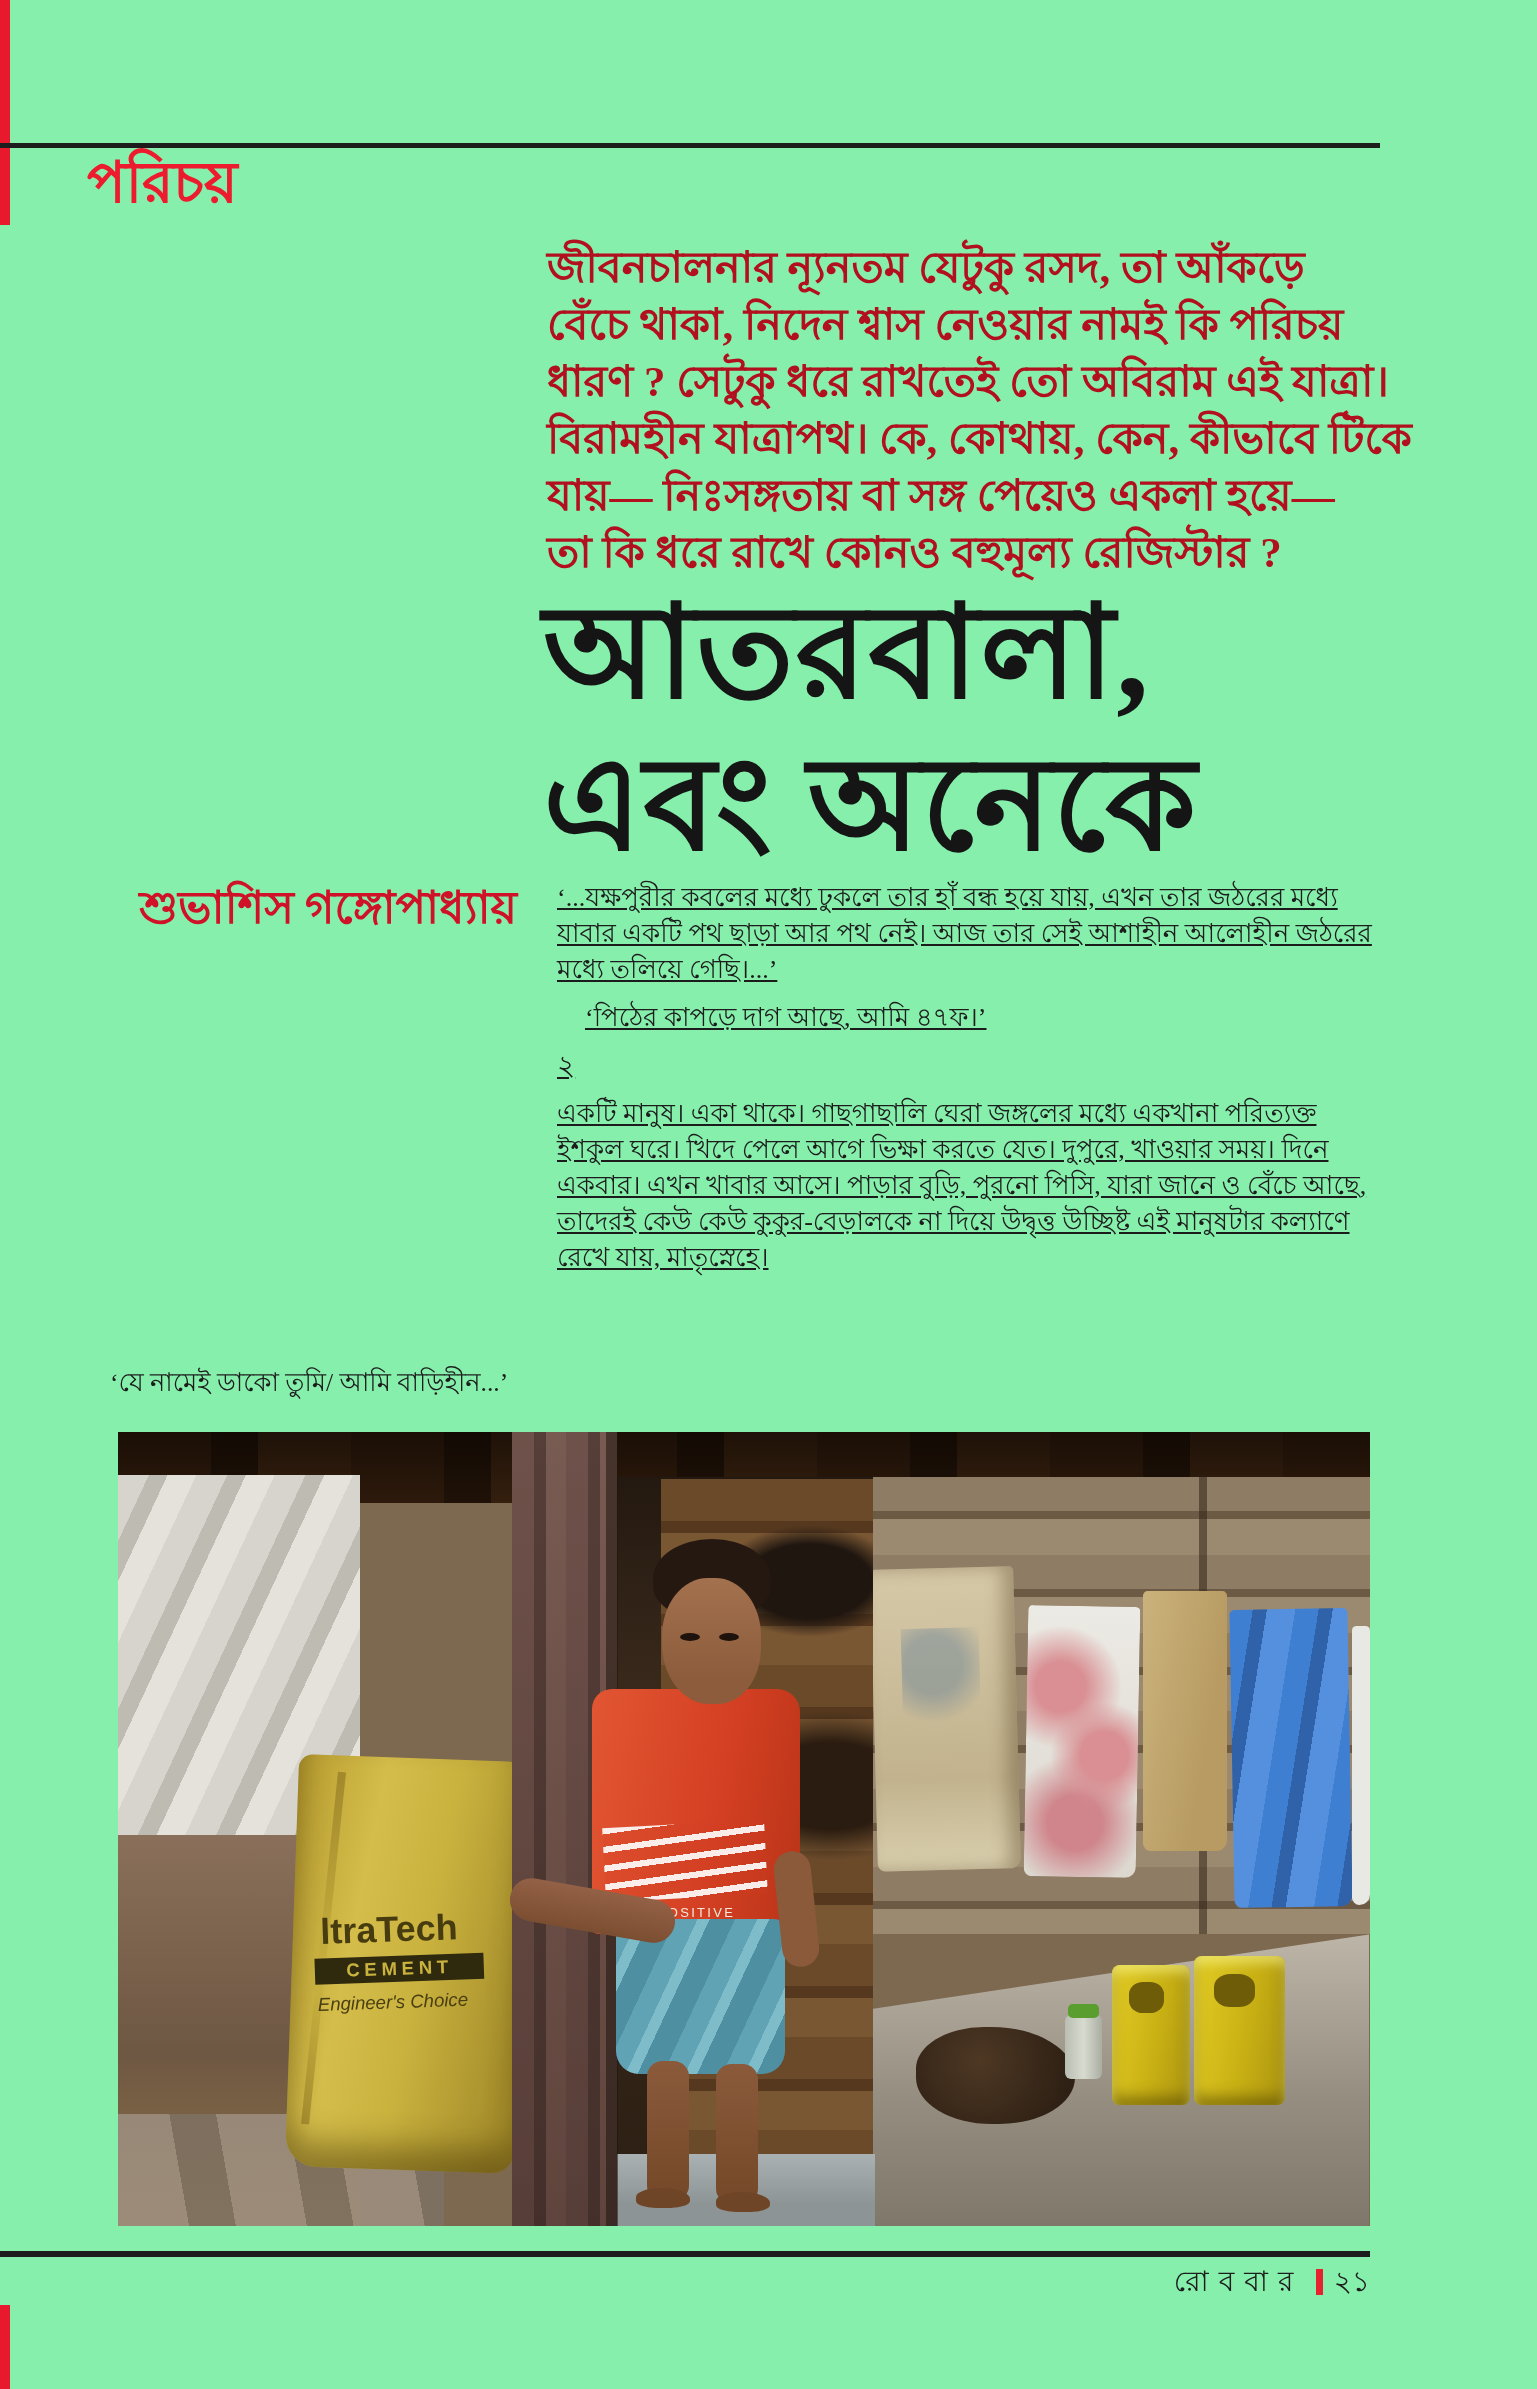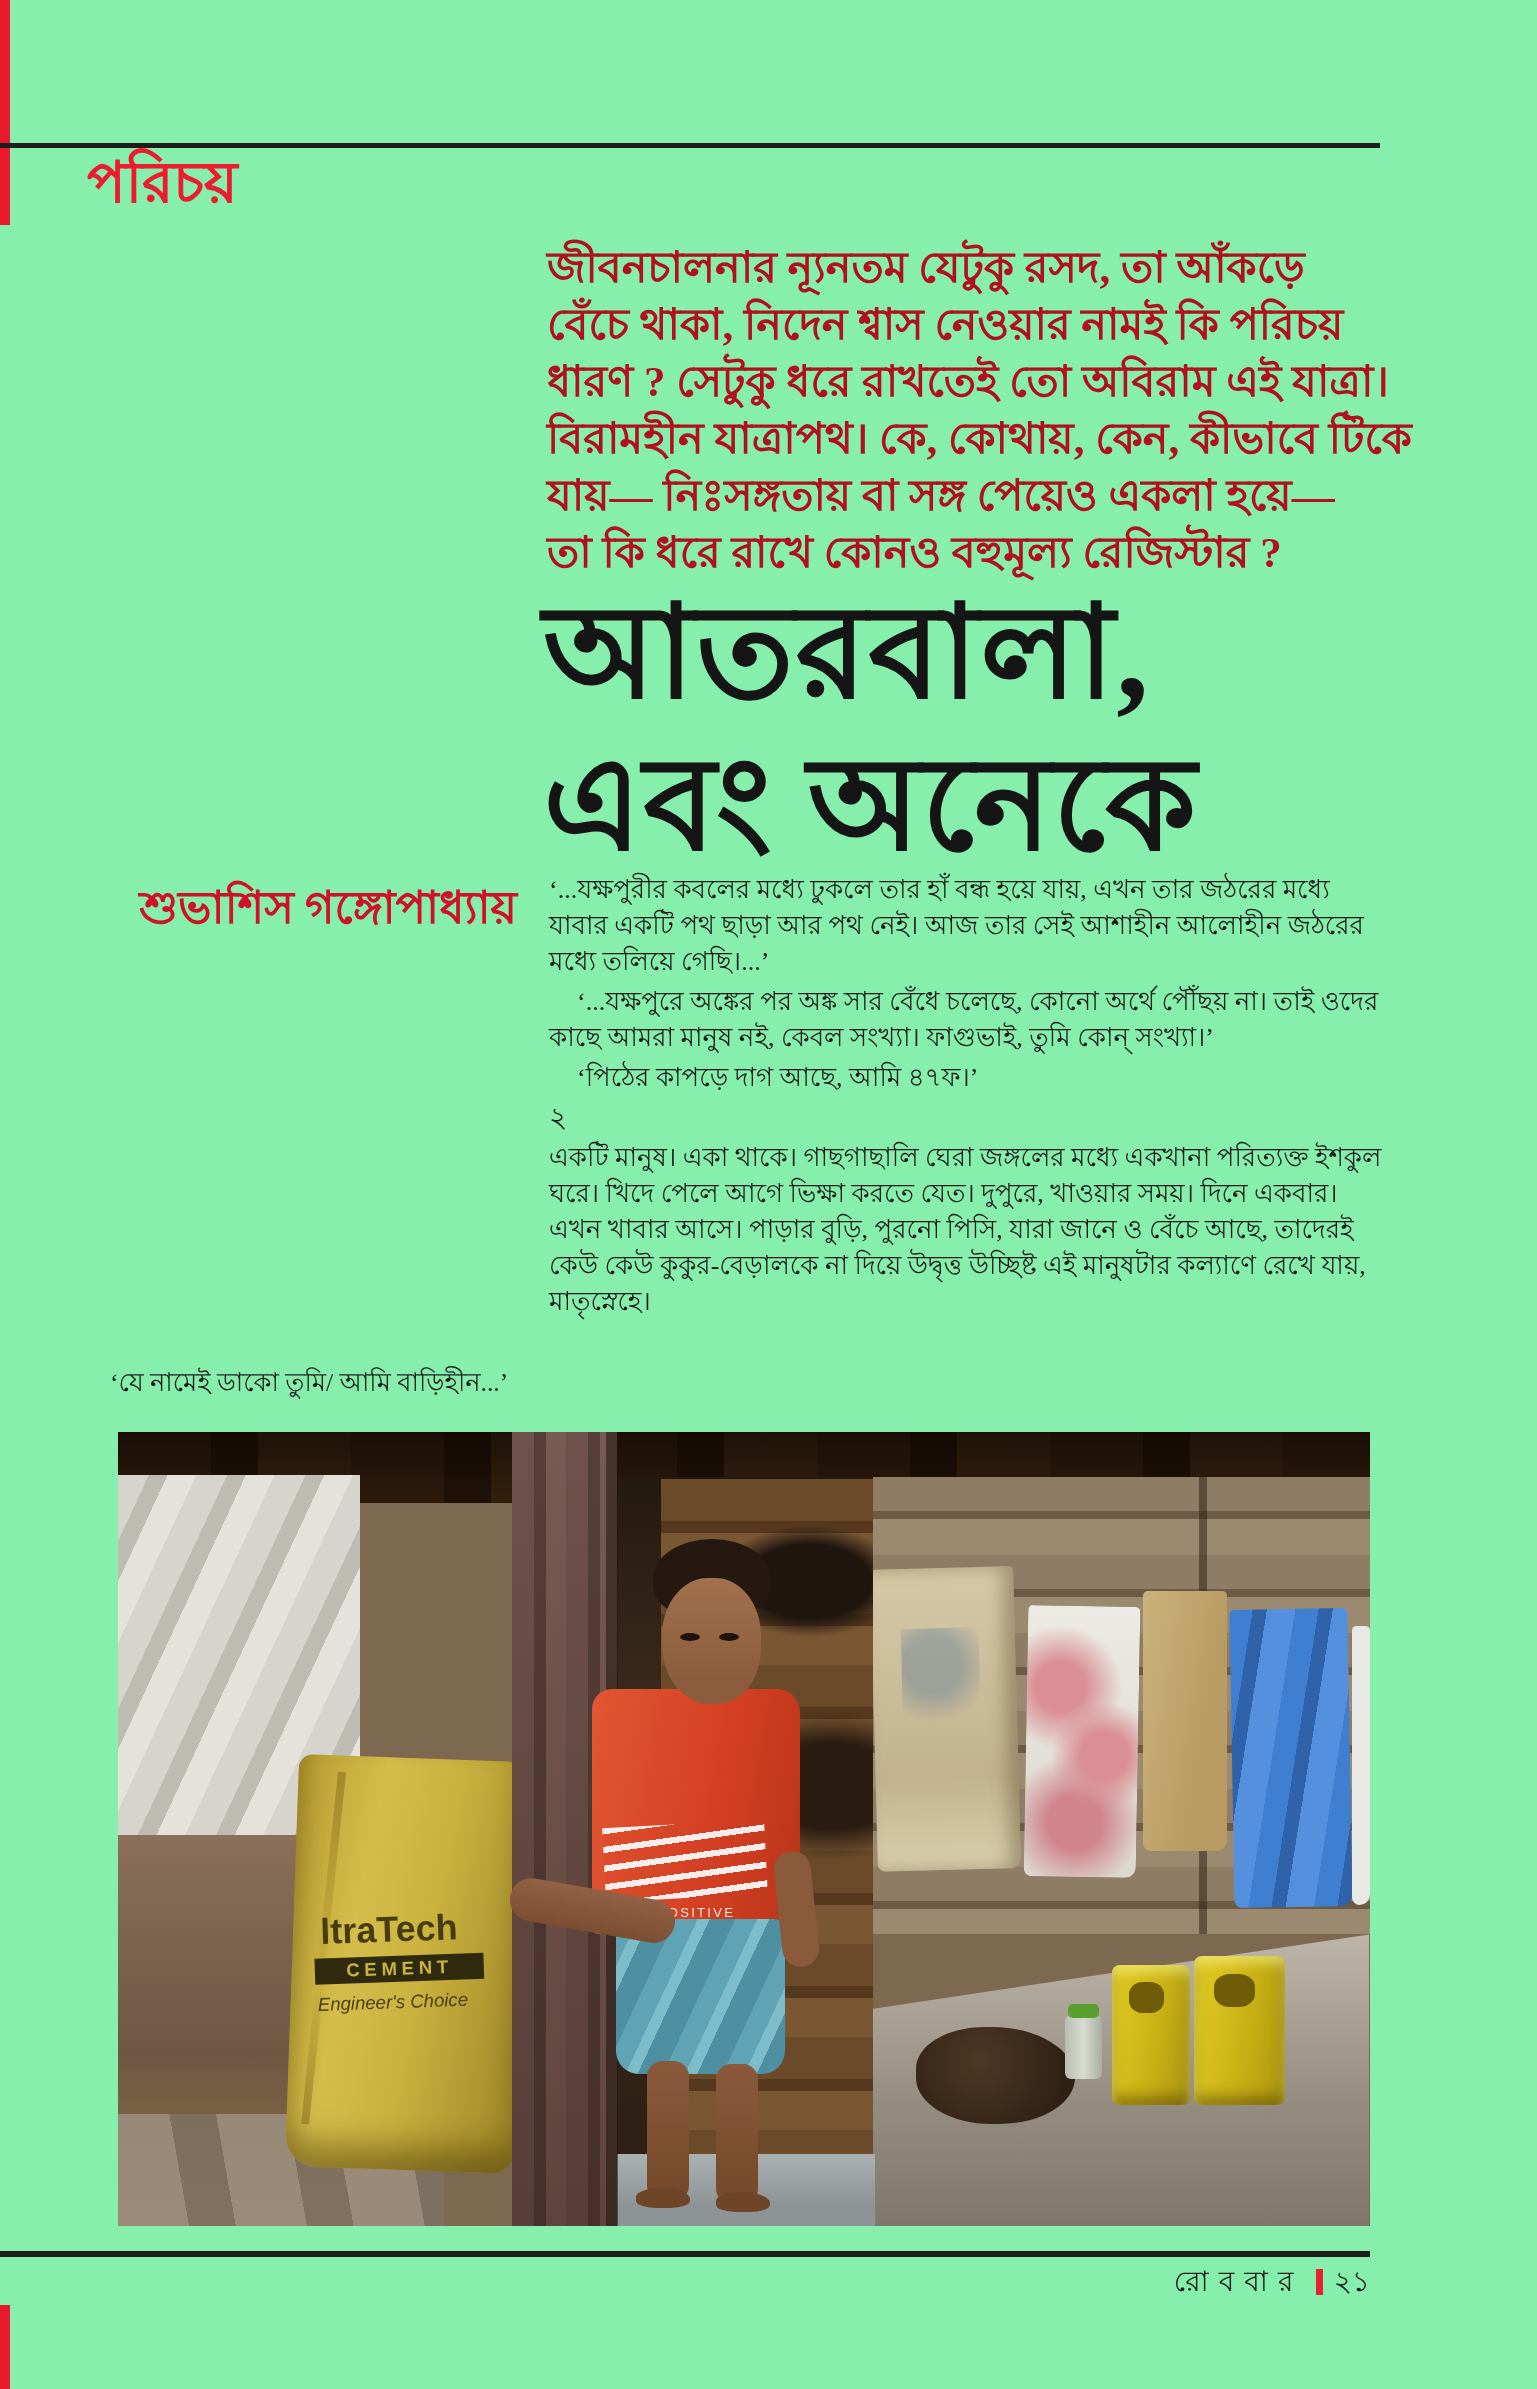--- a/index.html
+++ b/index.html
@@ -22,21 +22,21 @@
   
   .headline{left:543px;top:577px;color:#151515;font-weight:700;font-size:130px;line-height:152px;}
   .headline div{white-space:nowrap;letter-spacing:1.6px;}
 
   
   .author{left:47px;top:873px;width:470px;text-align:right;color:#d01228;
           font-size:45px;font-weight:700;white-space:nowrap;}
 
   
   .body-copy{left:545px;top:868px;width:846px;color:#1c1c1c;font-size:26px;line-height:36px;text-align:left;}
-  .body-copy p{margin:4px;}
+  .body-copy p{margin:12px;text-decoration:underline;}
   .body-copy p.indent{text-indent:28px;}
   .section-num{margin-top:25px;font-size:28px;}
 
   
   .pull-quote{left:110px;top:1363px;width:403px;color:#1c1c1c;font-size:25.6px;white-space:nowrap;}
 
   
   .footer{left:0;top:2260px;width:1370px;text-align:right;color:#1c1c1c;font-size:28px;}
   .footer .mag{letter-spacing:10px;}
   .footer .sep{display:inline-block;width:7px;height:26px;background:#e8212e;
@@ -173,21 +173,20 @@
 
   <div class="abs headline">
     <div>আতরবালা,</div>
     <div>এবং অনেকে</div>
   </div>
 
   <div class="abs author">শুভাশিস গঙ্গোপাধ্যায়</div>
 
   <div class="abs body-copy">
     <p>‘...যক্ষপুরীর কবলের মধ্যে ঢুকলে তার হাঁ বন্ধ হয়ে যায়, এখন তার জঠরের মধ্যে যাবার একটি পথ ছাড়া আর পথ নেই। আজ তার সেই আশাহীন আলোহীন জঠরের মধ্যে তলিয়ে গেছি।...’</p>
-    <p class="indent">‘...যক্ষপুরে অঙ্কের পর অঙ্ক সার বেঁধে চলেছে, কোনো অর্থে পৌঁছয় না। তাই ওদের কাছে আমরা মানুষ নই, কেবল সংখ্যা। ফাগুভাই, তুমি কোন্ সংখ্যা।’</p>
     <p class="indent">‘পিঠের কাপড়ে দাগ আছে, আমি ৪৭ফ।’</p>
     <p class="section-num">২</p>
     <p>একটি মানুষ। একা থাকে। গাছগাছালি ঘেরা জঙ্গলের মধ্যে একখানা পরিত্যক্ত ইশকুল ঘরে। খিদে পেলে আগে ভিক্ষা করতে যেত। দুপুরে, খাওয়ার সময়। দিনে একবার। এখন খাবার আসে। পাড়ার বুড়ি, পুরনো পিসি, যারা জানে ও বেঁচে আছে, তাদেরই কেউ কেউ কুকুর-বেড়ালকে না দিয়ে উদ্বৃত্ত উচ্ছিষ্ট এই মানুষটার কল্যাণে রেখে যায়, মাতৃস্নেহে।</p>
   </div>
 
   <div class="abs pull-quote">‘যে নামেই ডাকো তুমি/ আমি বাড়িহীন...’</div>
 
   <div class="abs photo">
     <div class="ph ph-topbeam"></div>
     <div class="ph ph-lefttarp"></div>

